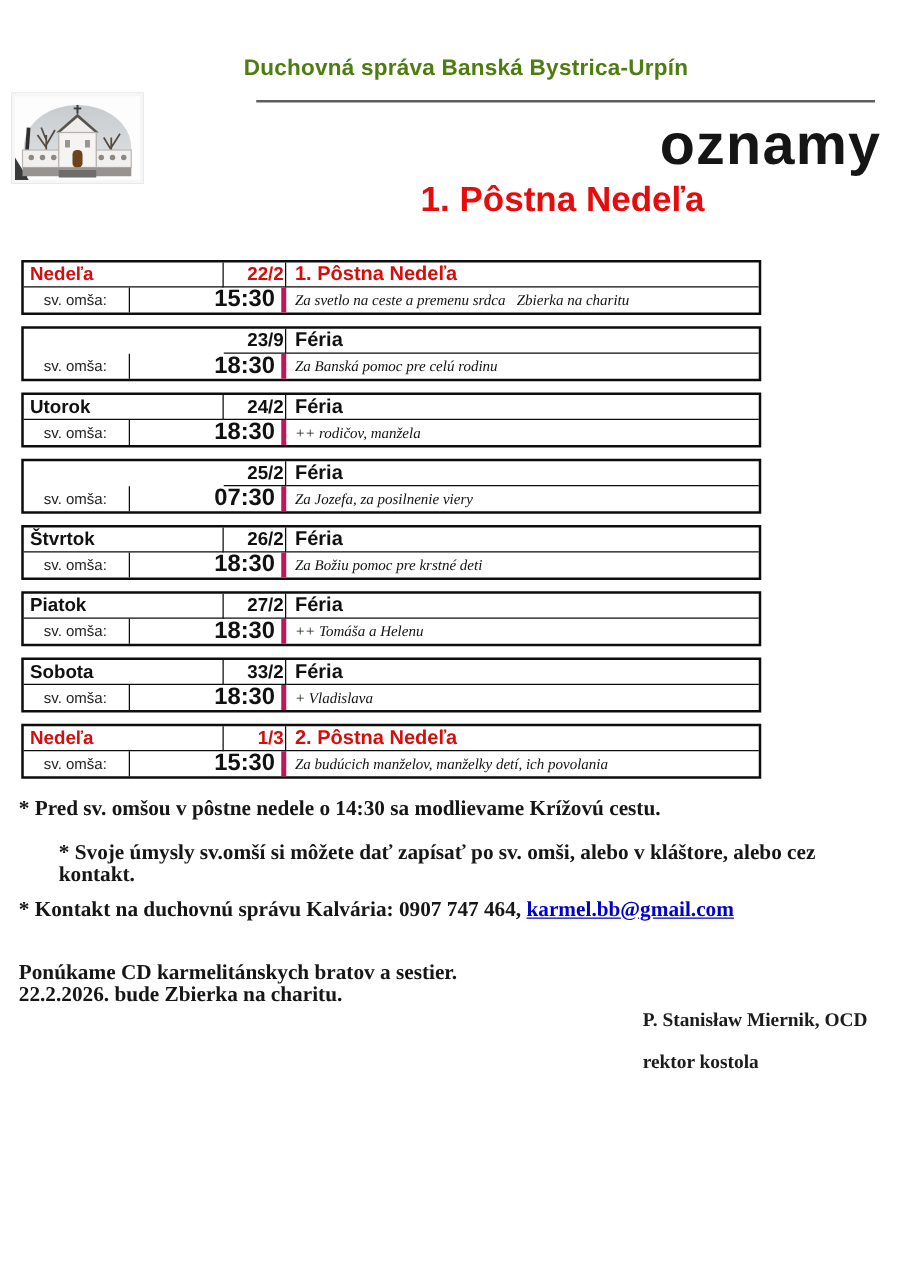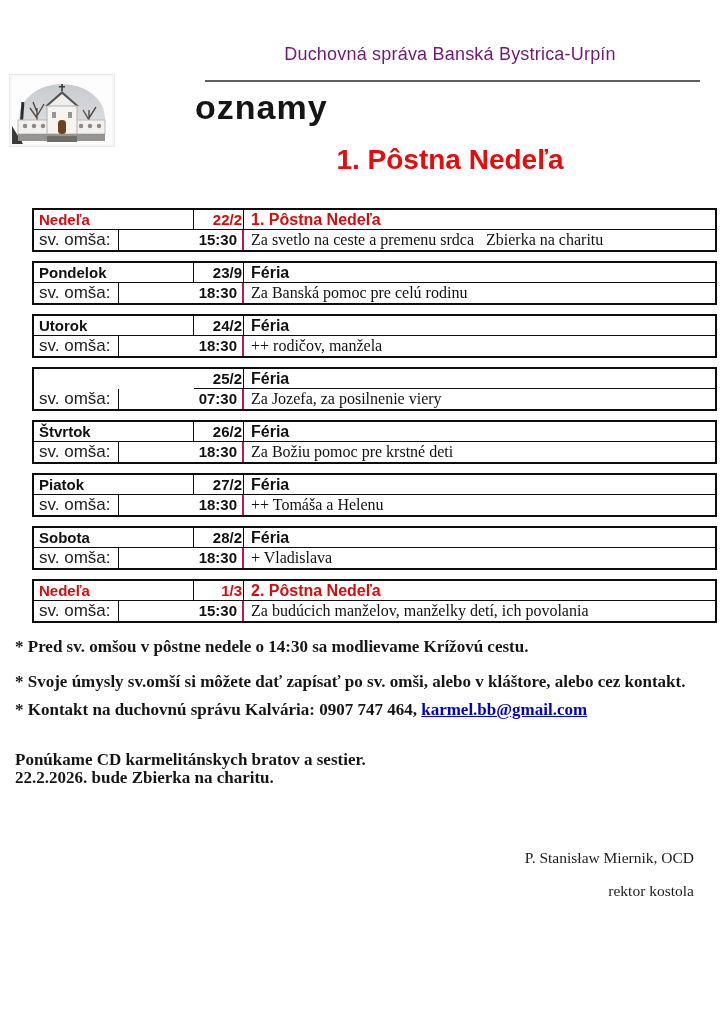--- a/index.html
+++ b/index.html
@@ -6,95 +6,95 @@
   html,body { background:#ffffff; }
   body { font-family:"Liberation Sans", sans-serif; color:#111; }
   .page {
     position:relative; width:724px; height:1024px; background:#ffffff;
     overflow:hidden; margin:0 auto;
   }
 
   
   .org-title {
     position:absolute; top:44px; left:195px; width:510px;
-    text-align:center; font-size:18px; font-weight:normal; color:#701a75;
+    text-align:left; font-size:18px; font-weight:bold; color:#4d7c0f;
     letter-spacing:0.2px;
   }
   .header-rule {
     position:absolute; top:80px; left:205px; width:495px; height:2px;
     background:#5f5f5f;
   }
   .main-title {
     position:absolute; top:88px; left:195px; width:510px;
-    text-align:left; font-size:34px; font-weight:bold; color:#151515;
+    text-align:right; font-size:46px; font-weight:bold; color:#151515;
     letter-spacing:1px;
   }
   .subtitle {
     position:absolute; top:144px; left:195px; width:510px;
     text-align:center; font-size:28px; font-weight:bold;
     color:var(--accent-red,#e40c0c);
   }
   .church-img {
     position:absolute; top:74px; left:9px; width:106px; height:73px;
   }
 
   
-  .schedule { position:absolute; top:208px; left:32px; width:685px; }
+  .schedule { position:absolute; top:208px; left:17px; width:592px; }
   .block {
     display:grid; grid-template-columns:85px 75px 50px 1fr;
     border:2px solid #0d0d0d; margin-bottom:9px; background:#fff;
   }
   .cell { line-height:20px; height:20px; overflow:hidden; white-space:pre; }
   .c-day {
     grid-column:1 / 3; border-right:1px solid #0d0d0d; border-bottom:1px solid #0d0d0d;
     font-weight:bold; font-size:15px; padding-left:5px;
   }
   .c-date {
     grid-column:3; border-right:1px solid #0d0d0d; border-bottom:1px solid #0d0d0d;
     font-weight:bold; font-size:15px; text-align:right; padding-right:1px;
   }
   .c-title {
     grid-column:4; border-bottom:1px solid #0d0d0d;
     font-weight:bold; font-size:16px; padding-left:7px;
   }
   .c-mass {
     grid-column:1; border-right:1px solid #0d0d0d;
-    font-size:17px; color:#222; padding-left:5px;
+    font-size:12px; color:#222; padding-left:16px;
   }
   .c-time {
-    grid-column:2 / 4; border-right:2px solid #be185d;
-    font-weight:bold; font-size:15px; text-align:right; padding-right:5px;
+    grid-column:2 / 4; border-right:4px solid #be185d;
+    font-weight:bold; font-size:19px; text-align:right; padding-right:5px;
   }
   .c-int {
-    grid-column:4; font-family:"Liberation Serif", serif; 
-    font-size:16px; padding-left:7px;
+    grid-column:4; font-family:"Liberation Serif", serif; font-style:italic;
+    font-size:12px; padding-left:7px;
   }
   .block.highlight .c-day,
   .block.highlight .c-date,
   .block.highlight .c-title { color:var(--table-red,#d40d0d); }
 
   
   .notes {
     position:absolute; top:638px; left:15px; width:697px;
     font-family:"Liberation Serif", serif; font-weight:bold; font-size:17px;
     color:#161616;
   }
   .note { line-height:18px; }
-  .n2 { margin-top:17px; }
+  .n2 { margin-top:17px;margin-left:32px; }
   .n3 { margin-top:10px; }
   .n4 { margin-top:32px; }
   .n5 { margin-top:0; }
   .email-link {
     color:var(--link-blue,#0000cc); text-decoration:underline; cursor:pointer;
   }
 
   
   .signature {
-    position:absolute; top:849px; right:30px; text-align:right;
-    font-family:"Liberation Serif", serif; font-size:15.5px; color:#1c1c1c;
+    position:absolute; top:808px; right:30px; 
+    font-family:"Liberation Serif", serif; font-size:15.5px; color:#1c1c1c;font-weight:bold;
   }
   .sig-role { margin-top:15px; }
 </style>
 </head>
 <body>
 
 <div class="page">
 
   <div class="org-title">Duchovná správa Banská Bystrica-Urpín</div>
   <div class="header-rule"></div>
@@ -151,21 +151,20 @@
     <div class="block highlight">
       <div class="cell c-day">Nedeľa</div>
       <div class="cell c-date">22/2</div>
       <div class="cell c-title">1. Pôstna Nedeľa</div>
       <div class="cell c-mass">sv. omša:</div>
       <div class="cell c-time">15:30</div>
       <div class="cell c-int">Za svetlo na ceste a premenu srdca   Zbierka na charitu</div>
     </div>
 
     <div class="block">
-      <div class="cell c-day">Pondelok</div>
       <div class="cell c-date">23/9</div>
       <div class="cell c-title">Féria</div>
       <div class="cell c-mass">sv. omša:</div>
       <div class="cell c-time">18:30</div>
       <div class="cell c-int">Za Banská pomoc pre celú rodinu</div>
     </div>
 
     <div class="block">
       <div class="cell c-day">Utorok</div>
       <div class="cell c-date">24/2</div>
@@ -196,21 +195,21 @@
       <div class="cell c-day">Piatok</div>
       <div class="cell c-date">27/2</div>
       <div class="cell c-title">Féria</div>
       <div class="cell c-mass">sv. omša:</div>
       <div class="cell c-time">18:30</div>
       <div class="cell c-int">++ Tomáša a Helenu</div>
     </div>
 
     <div class="block">
       <div class="cell c-day">Sobota</div>
-      <div class="cell c-date">28/2</div>
+      <div class="cell c-date">33/2</div>
       <div class="cell c-title">Féria</div>
       <div class="cell c-mass">sv. omša:</div>
       <div class="cell c-time">18:30</div>
       <div class="cell c-int">+ Vladislava</div>
     </div>
 
     <div class="block highlight">
       <div class="cell c-day">Nedeľa</div>
       <div class="cell c-date">1/3</div>
       <div class="cell c-title">2. Pôstna Nedeľa</div>

